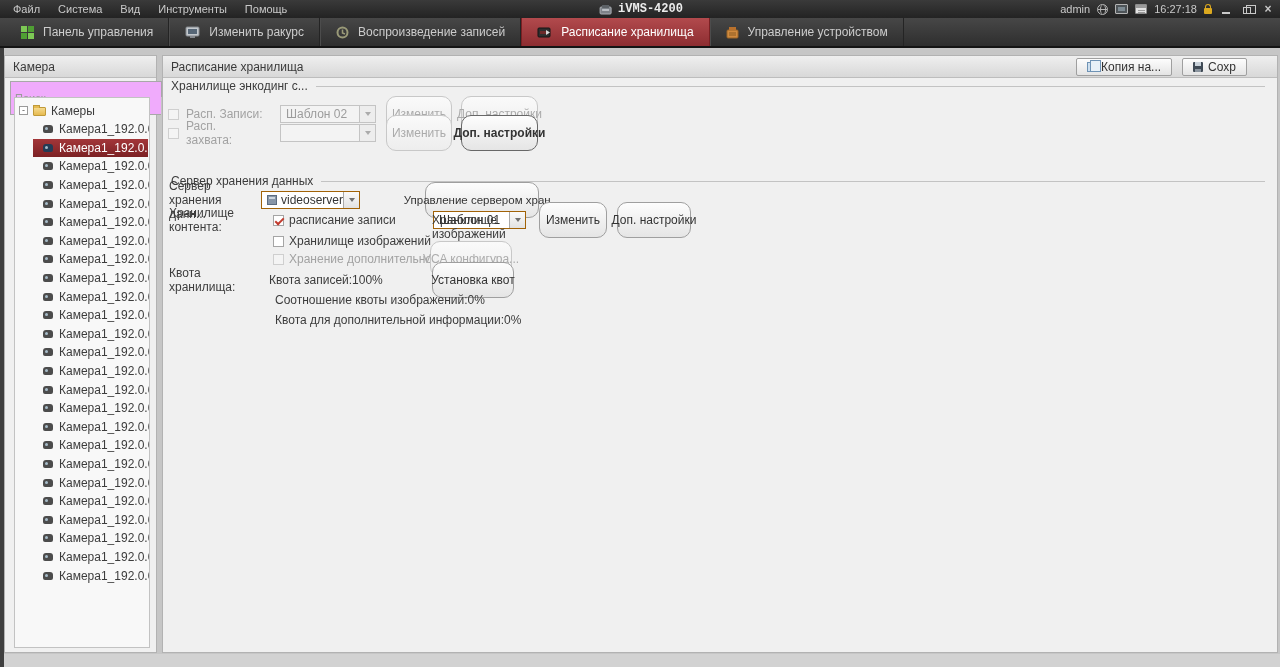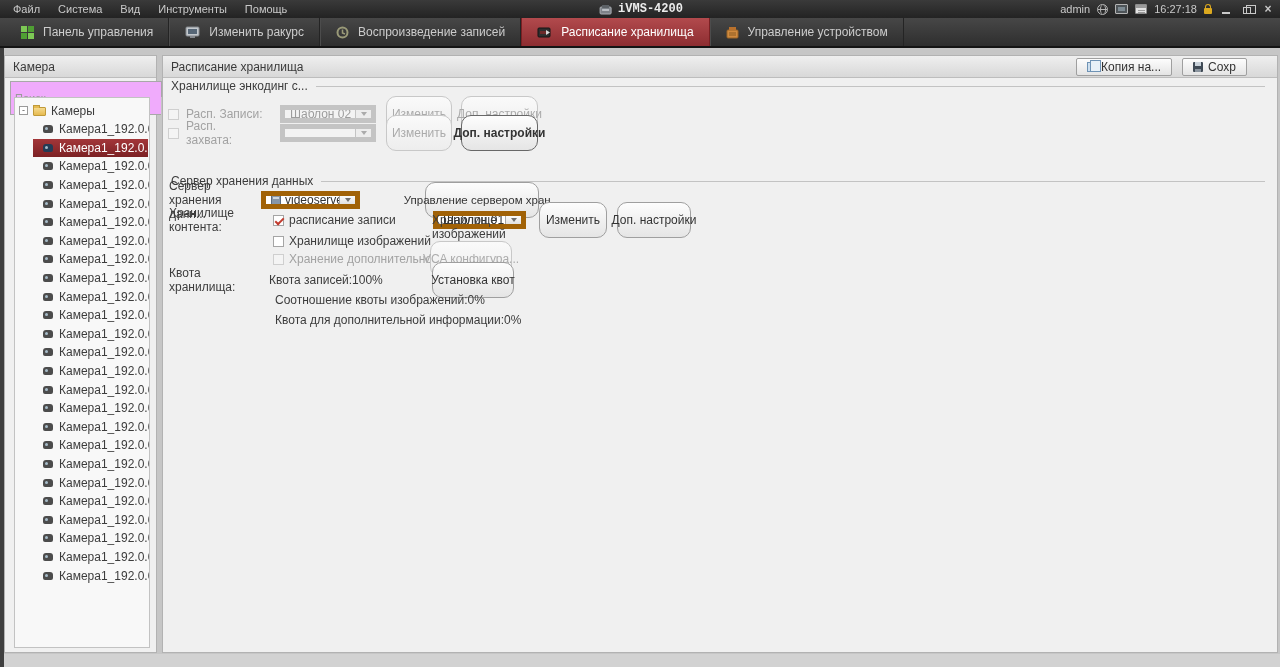--- a/index.html
+++ b/index.html
@@ -99,21 +99,21 @@
   .section-line .line { flex:1; height:1px; background:#c3c3c3; }
 
   .lbl { color:#3c3c3c; }
   .lbl.dis { color:#a2a2a2; }
 
   .checkbox { width:11px; height:11px; border:1px solid #a5a5a5; background:#ffffff; position:relative; flex:none; cursor:pointer; }
   .checkbox.dis { border-color:#cfcfcf; background:#f4f4f4; }
   .checkbox.checked::after { content:""; position:absolute; left:1px; top:2px; width:7px; height:3px;
     border-left:2px solid #c23b2e; border-bottom:2px solid #c23b2e; transform:rotate(-45deg); }
 
-  .combo { height:18px; border:5px solid #a16207; background:#ffffff; display:flex; align-items:stretch; }
+  .combo { height:18px; border:1px solid #a16207; background:#ffffff; display:flex; align-items:stretch; }
   .combo .val { flex:1; display:flex; align-items:center; gap:4px; padding:0 5px; font-size:12px; color:#333;
     white-space:nowrap; overflow:hidden; }
   .combo .arrow-btn { width:16px; border-left:1px solid #a9a9a9; background:linear-gradient(#fafafa,#e2e2e2);
     display:flex; align-items:center; justify-content:center; cursor:pointer; }
   .tri { width:0; height:0; border-left:3px solid transparent; border-right:3px solid transparent; border-top:4px solid #707070; }
   .combo.dis { background:#f3f3f3; border-color:#c4c4c4; }
   .combo.dis .val { color:#9c9c9c; }
   .combo.dis .arrow-btn { background:#ededed; border-left-color:#c4c4c4; }
   .combo.dis .tri { border-top-color:#ababab; }
   .srv-ic { width:10px; height:10px; background:#8796a8; border:1px solid #5c6c80; position:relative; flex:none; }

